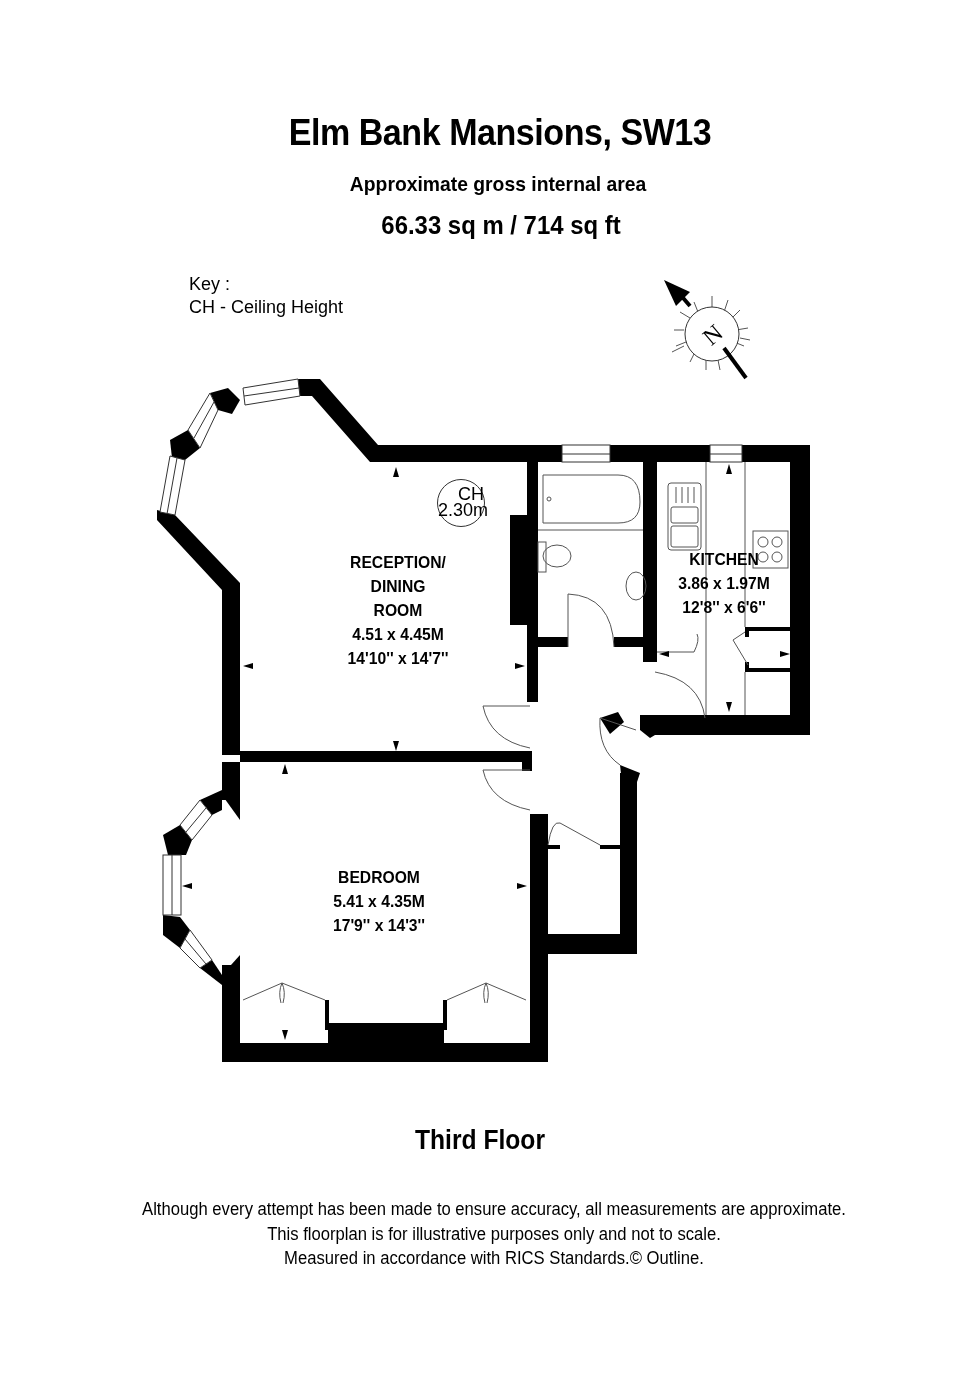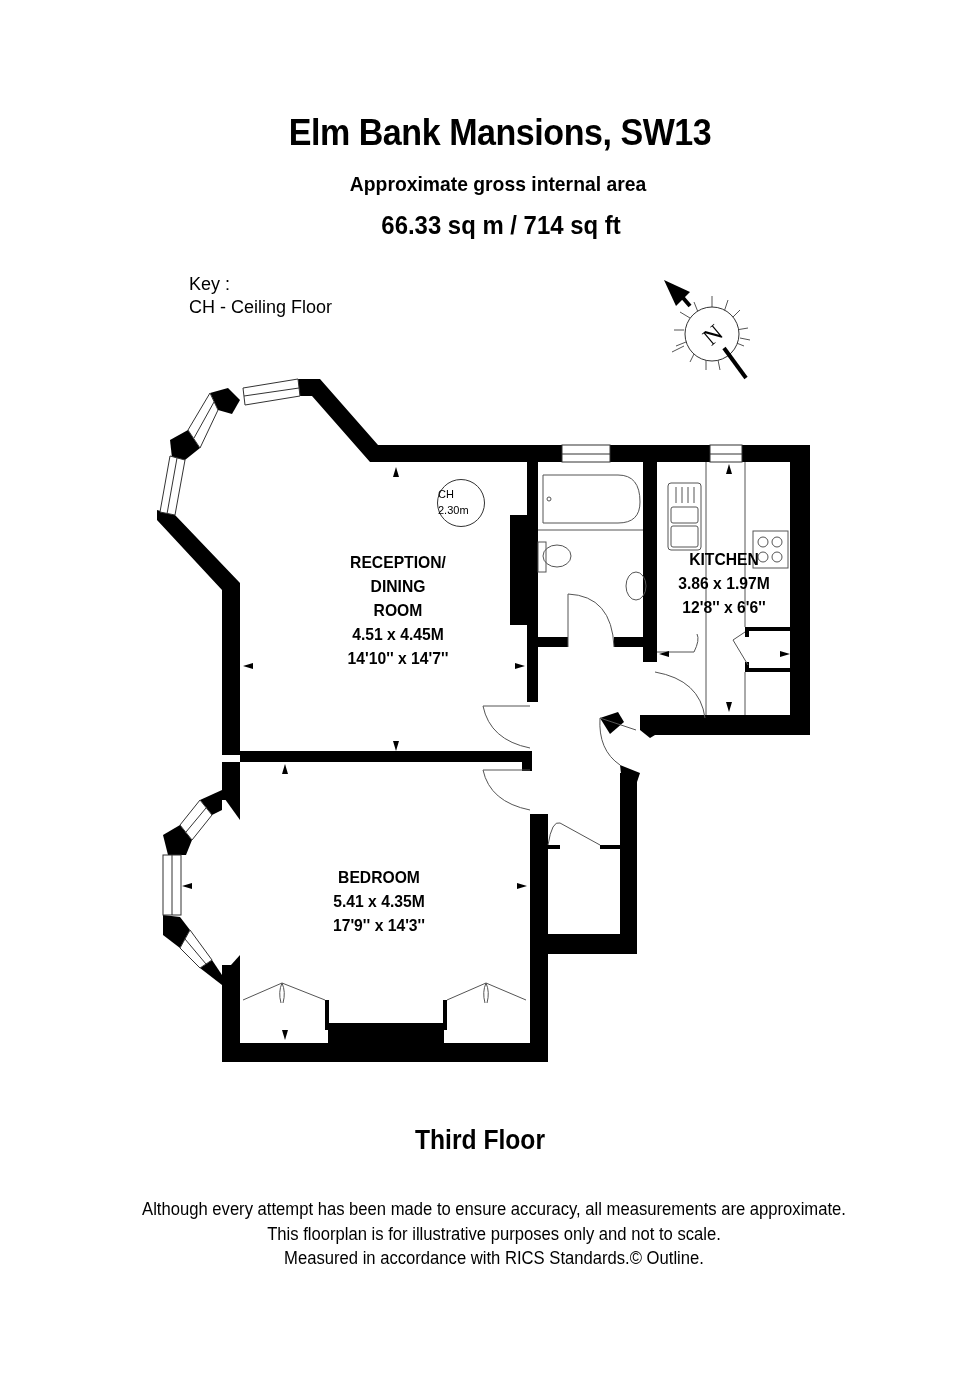--- a/index.html
+++ b/index.html
@@ -9,36 +9,36 @@
            font-size: 37px; font-weight: bold; letter-spacing: -0.5px; transform: scaleX(0.92); transform-origin: 500px 0; }
   .subtitle { position: absolute; left: 0; width: 996px; top: 172px; text-align: center;
               font-size: 21px; font-weight: bold; transform: scaleX(0.92); transform-origin: 498px 0; }
   .area { position: absolute; left: 0; width: 1002px; top: 210px; text-align: center;
           font-size: 26px; font-weight: bold; transform: scaleX(0.92); transform-origin: 501px 0; }
   .key { position: absolute; left: 189px; top: 273px; font-size: 18px; line-height: 23px; }
   .plan { position: absolute; left: 0; top: 0; }
   .room-label { position: absolute; text-align: center; font-weight: bold; font-size: 16.5px;
                 line-height: 24px; transform: scaleX(0.95); }
   .ch-badge { position: absolute; left: 437px; top: 479px; width: 48px; height: 48px; border: 1px solid #333;
-              border-radius: 50%; text-align: left; font-size: 11px; line-height: 16px; padding-top: 6px; box-sizing: border-box; background: transparent; }
+              border-radius: 50%; text-align: right; font-size: 18px; line-height: 16px; padding-top: 6px; box-sizing: border-box; background: transparent; }
   .floor-label { position: absolute; left: 0; width: 960px; top: 1124px; text-align: center;
                  font-size: 28px; font-weight: bold; transform: scaleX(0.88); transform-origin: 480px 0; }
   .disclaimer { position: absolute; left: 0; width: 988px; top: 1197px; text-align: center;
                 font-size: 17.5px; line-height: 24.5px; transform: scaleX(0.95); transform-origin: 494px 0; }
 </style>
 </head>
 <body>
 
 <div class="title">Elm Bank Mansions, SW13</div>
 <div class="subtitle">Approximate gross internal area</div>
 <div class="area">66.33 sq m /  714 sq ft</div>
 
 <div class="key">
   <div>Key :</div>
-  <div>CH - Ceiling Floor</div>
+  <div>CH - Ceiling Height</div>
 </div>
 
 <svg class="plan" width="980" height="1375" viewBox="0 0 980 1375" xmlns="http://www.w3.org/2000/svg">
 
   <g>
     <g stroke="#555" stroke-width="1">
       <line x1="712" y1="296" x2="712" y2="308"></line>
         <line x1="728" y1="300" x2="724" y2="312"></line>
       <line x1="740" y1="310" x2="732" y2="318"></line>
         <line x1="748" y1="328" x2="736" y2="330"></line>

